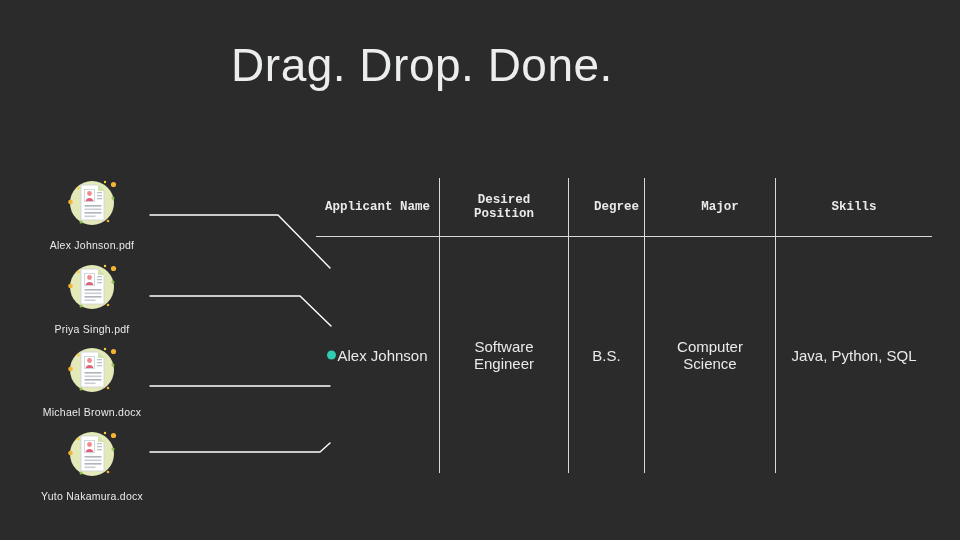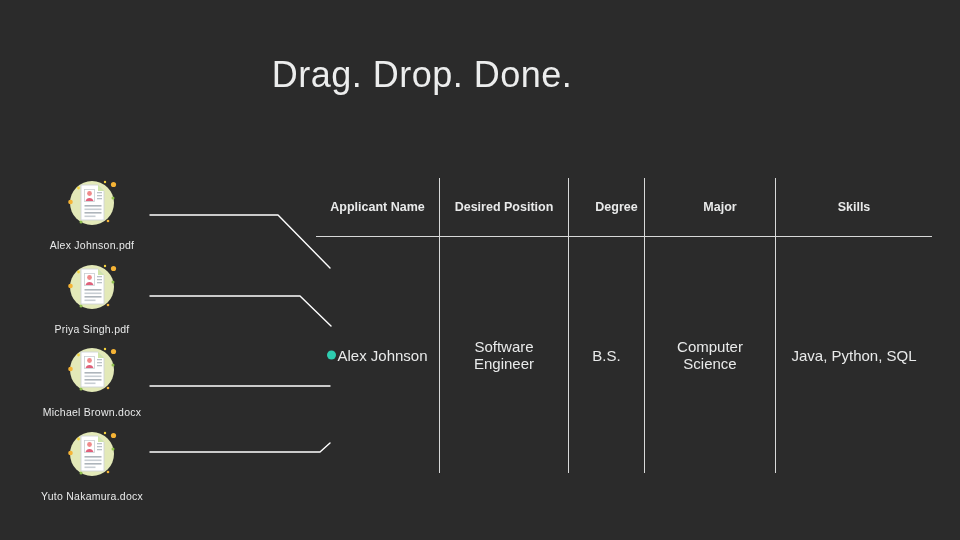--- a/index.html
+++ b/index.html
@@ -23,27 +23,26 @@
     height: 540px;
   }
 
   
   #title {
     position: absolute;
     left: 0;
     top: 40px;
     width: 844px;
     text-align: center;
-    font-size: 36px;
+    font-size: 46px;
     font-weight: 400;
     letter-spacing: 0.5px;
     color: #eceded;
     line-height: 1.1;
     white-space: nowrap;
-    margin-top: 15px;
   }
 
   
   #connectors {
     position: absolute;
     left: 0;
     top: 0;
     width: 960px;
     height: 540px;
     pointer-events: none;
@@ -99,20 +98,21 @@
     text-align: center;
     vertical-align: middle;
     color: #e9eaea;
     font-weight: 400;
     font-size: 15px;
     padding: 0 4px;
   }
   table.grid th {
     font-weight: bold;
     font-size: 12.5px;
+    font-family: Liberation Mono, monospace;
   }
   table.grid tr { height: 59.4px; }
 
   
   table.grid tr:first-child th:first-child { border-top-left-radius: 9px; }
   table.grid tr:first-child th:last-child  { border-top-right-radius: 9px; }
   table.grid tr:last-child  td:first-child { border-bottom-left-radius: 9px; }
   table.grid tr:last-child  td:last-child  { border-bottom-right-radius: 9px; }
 
   .name-cell {

